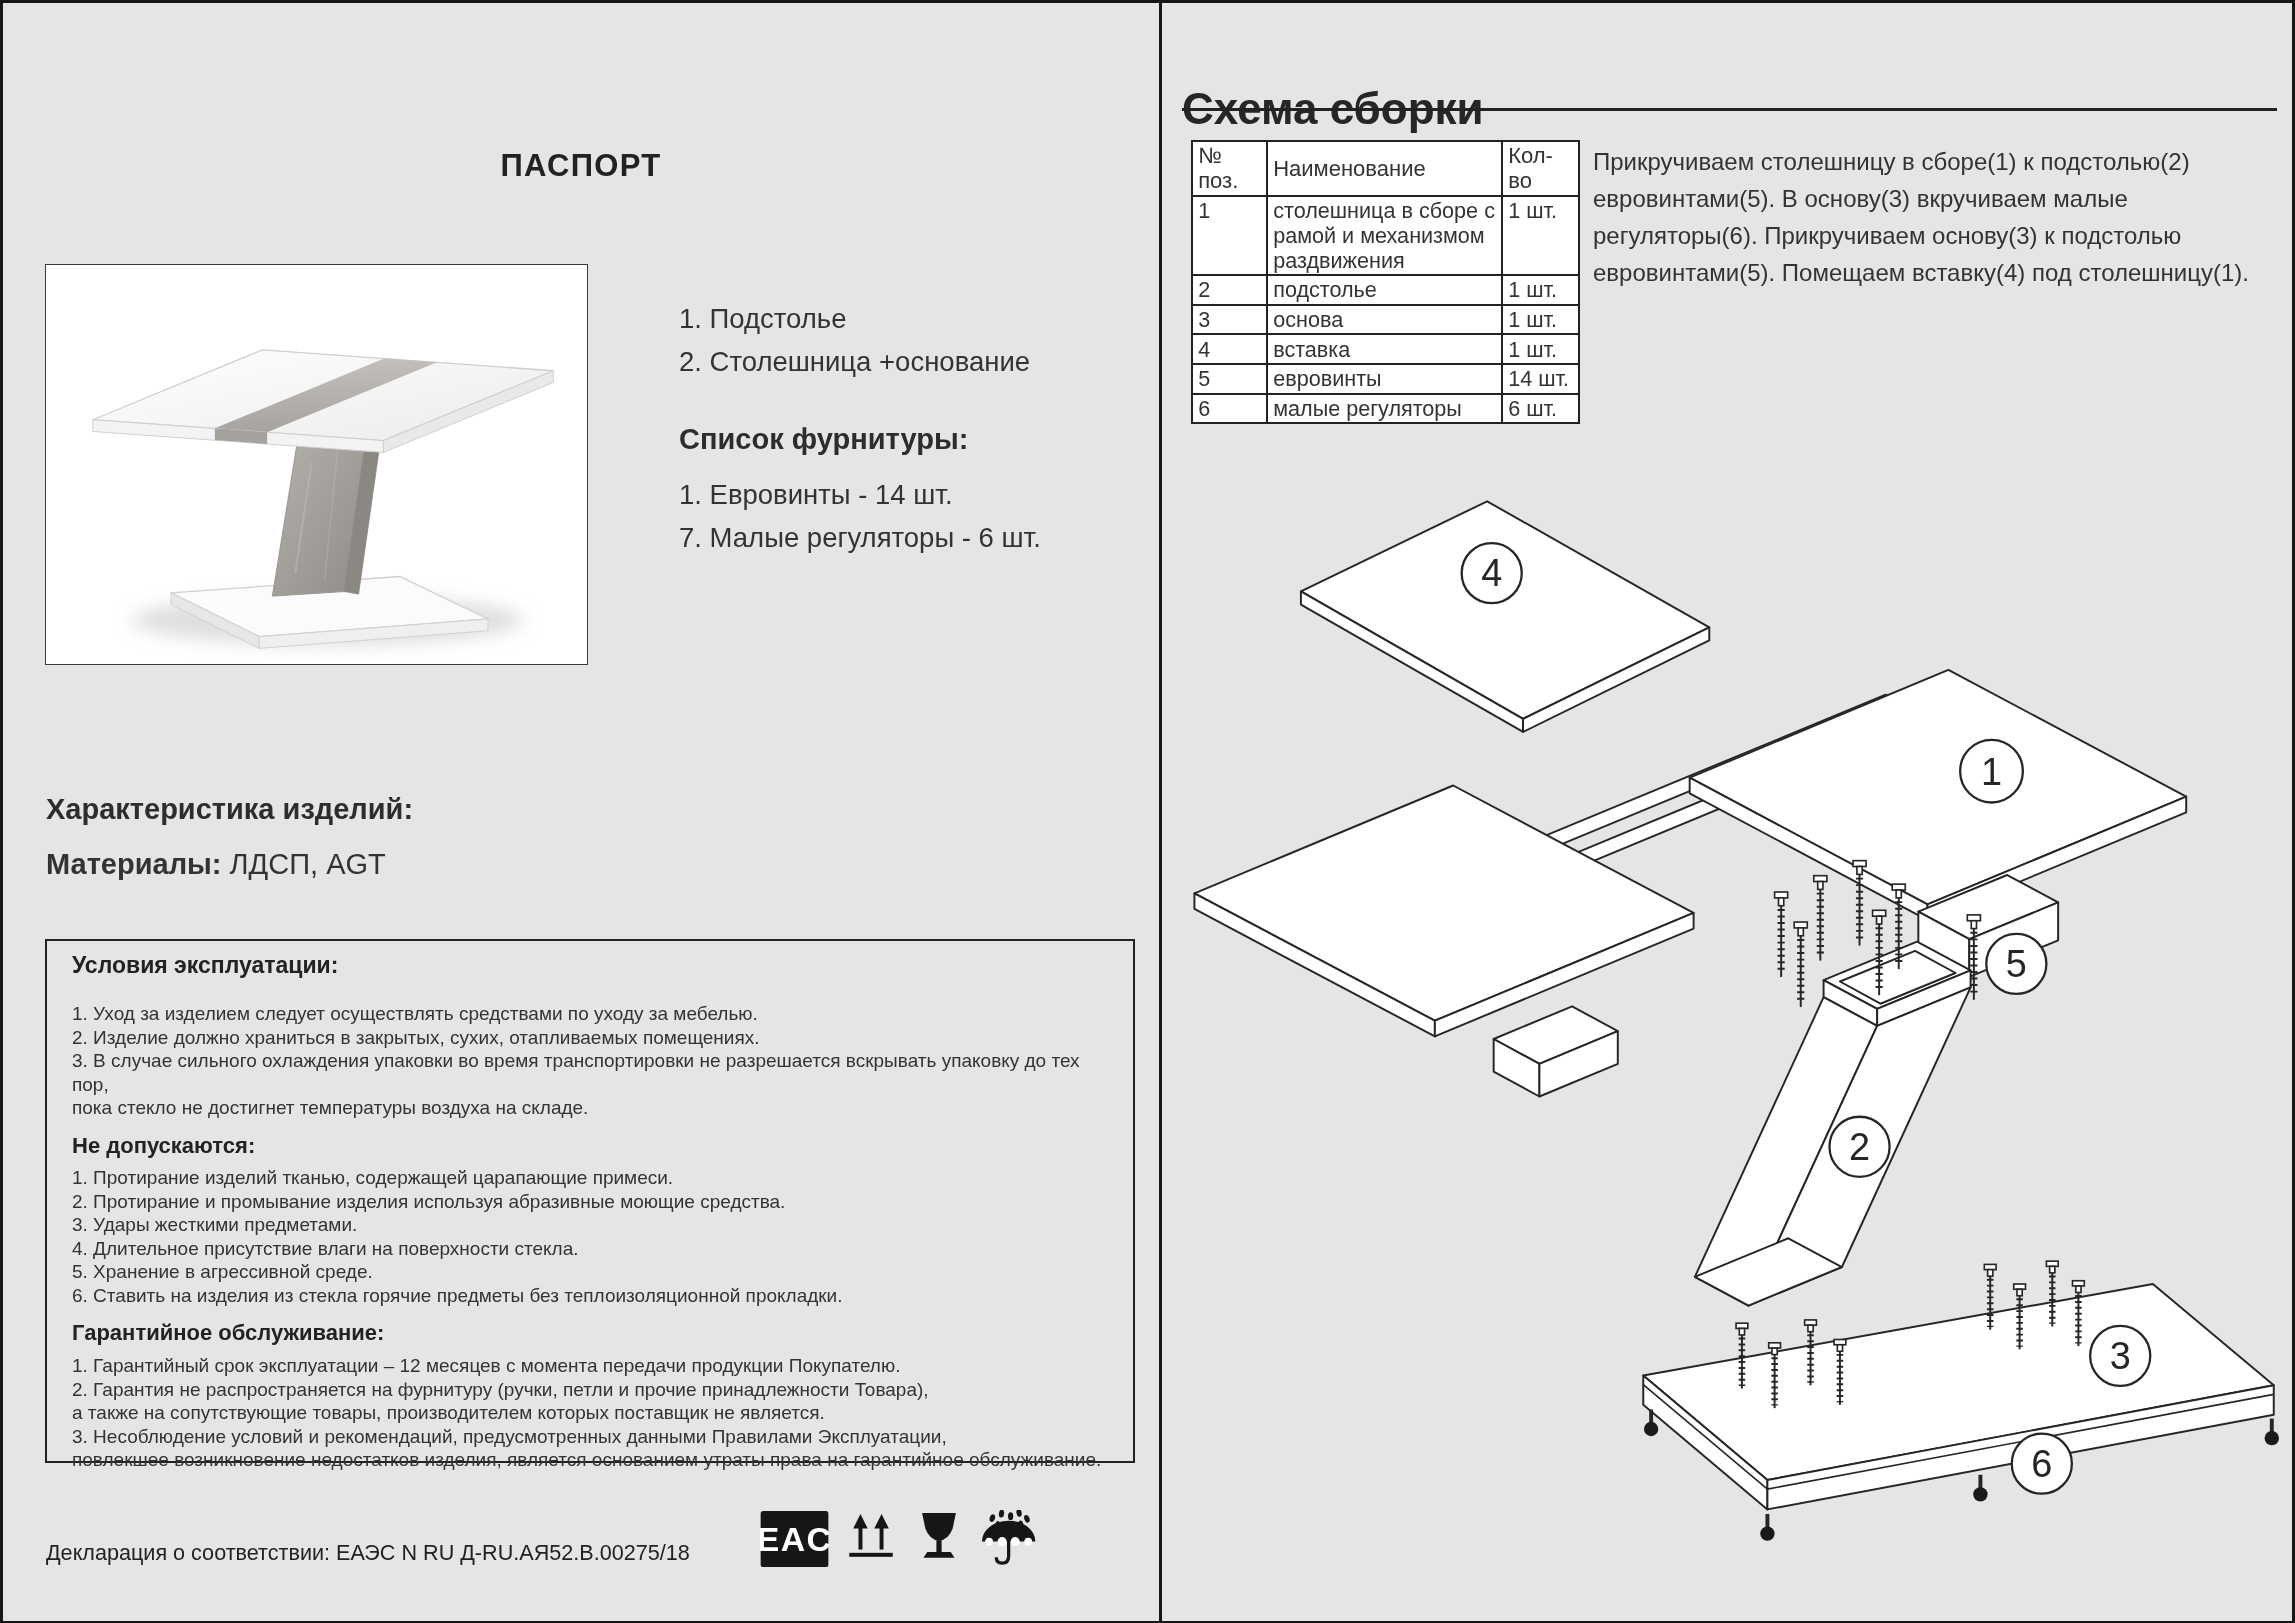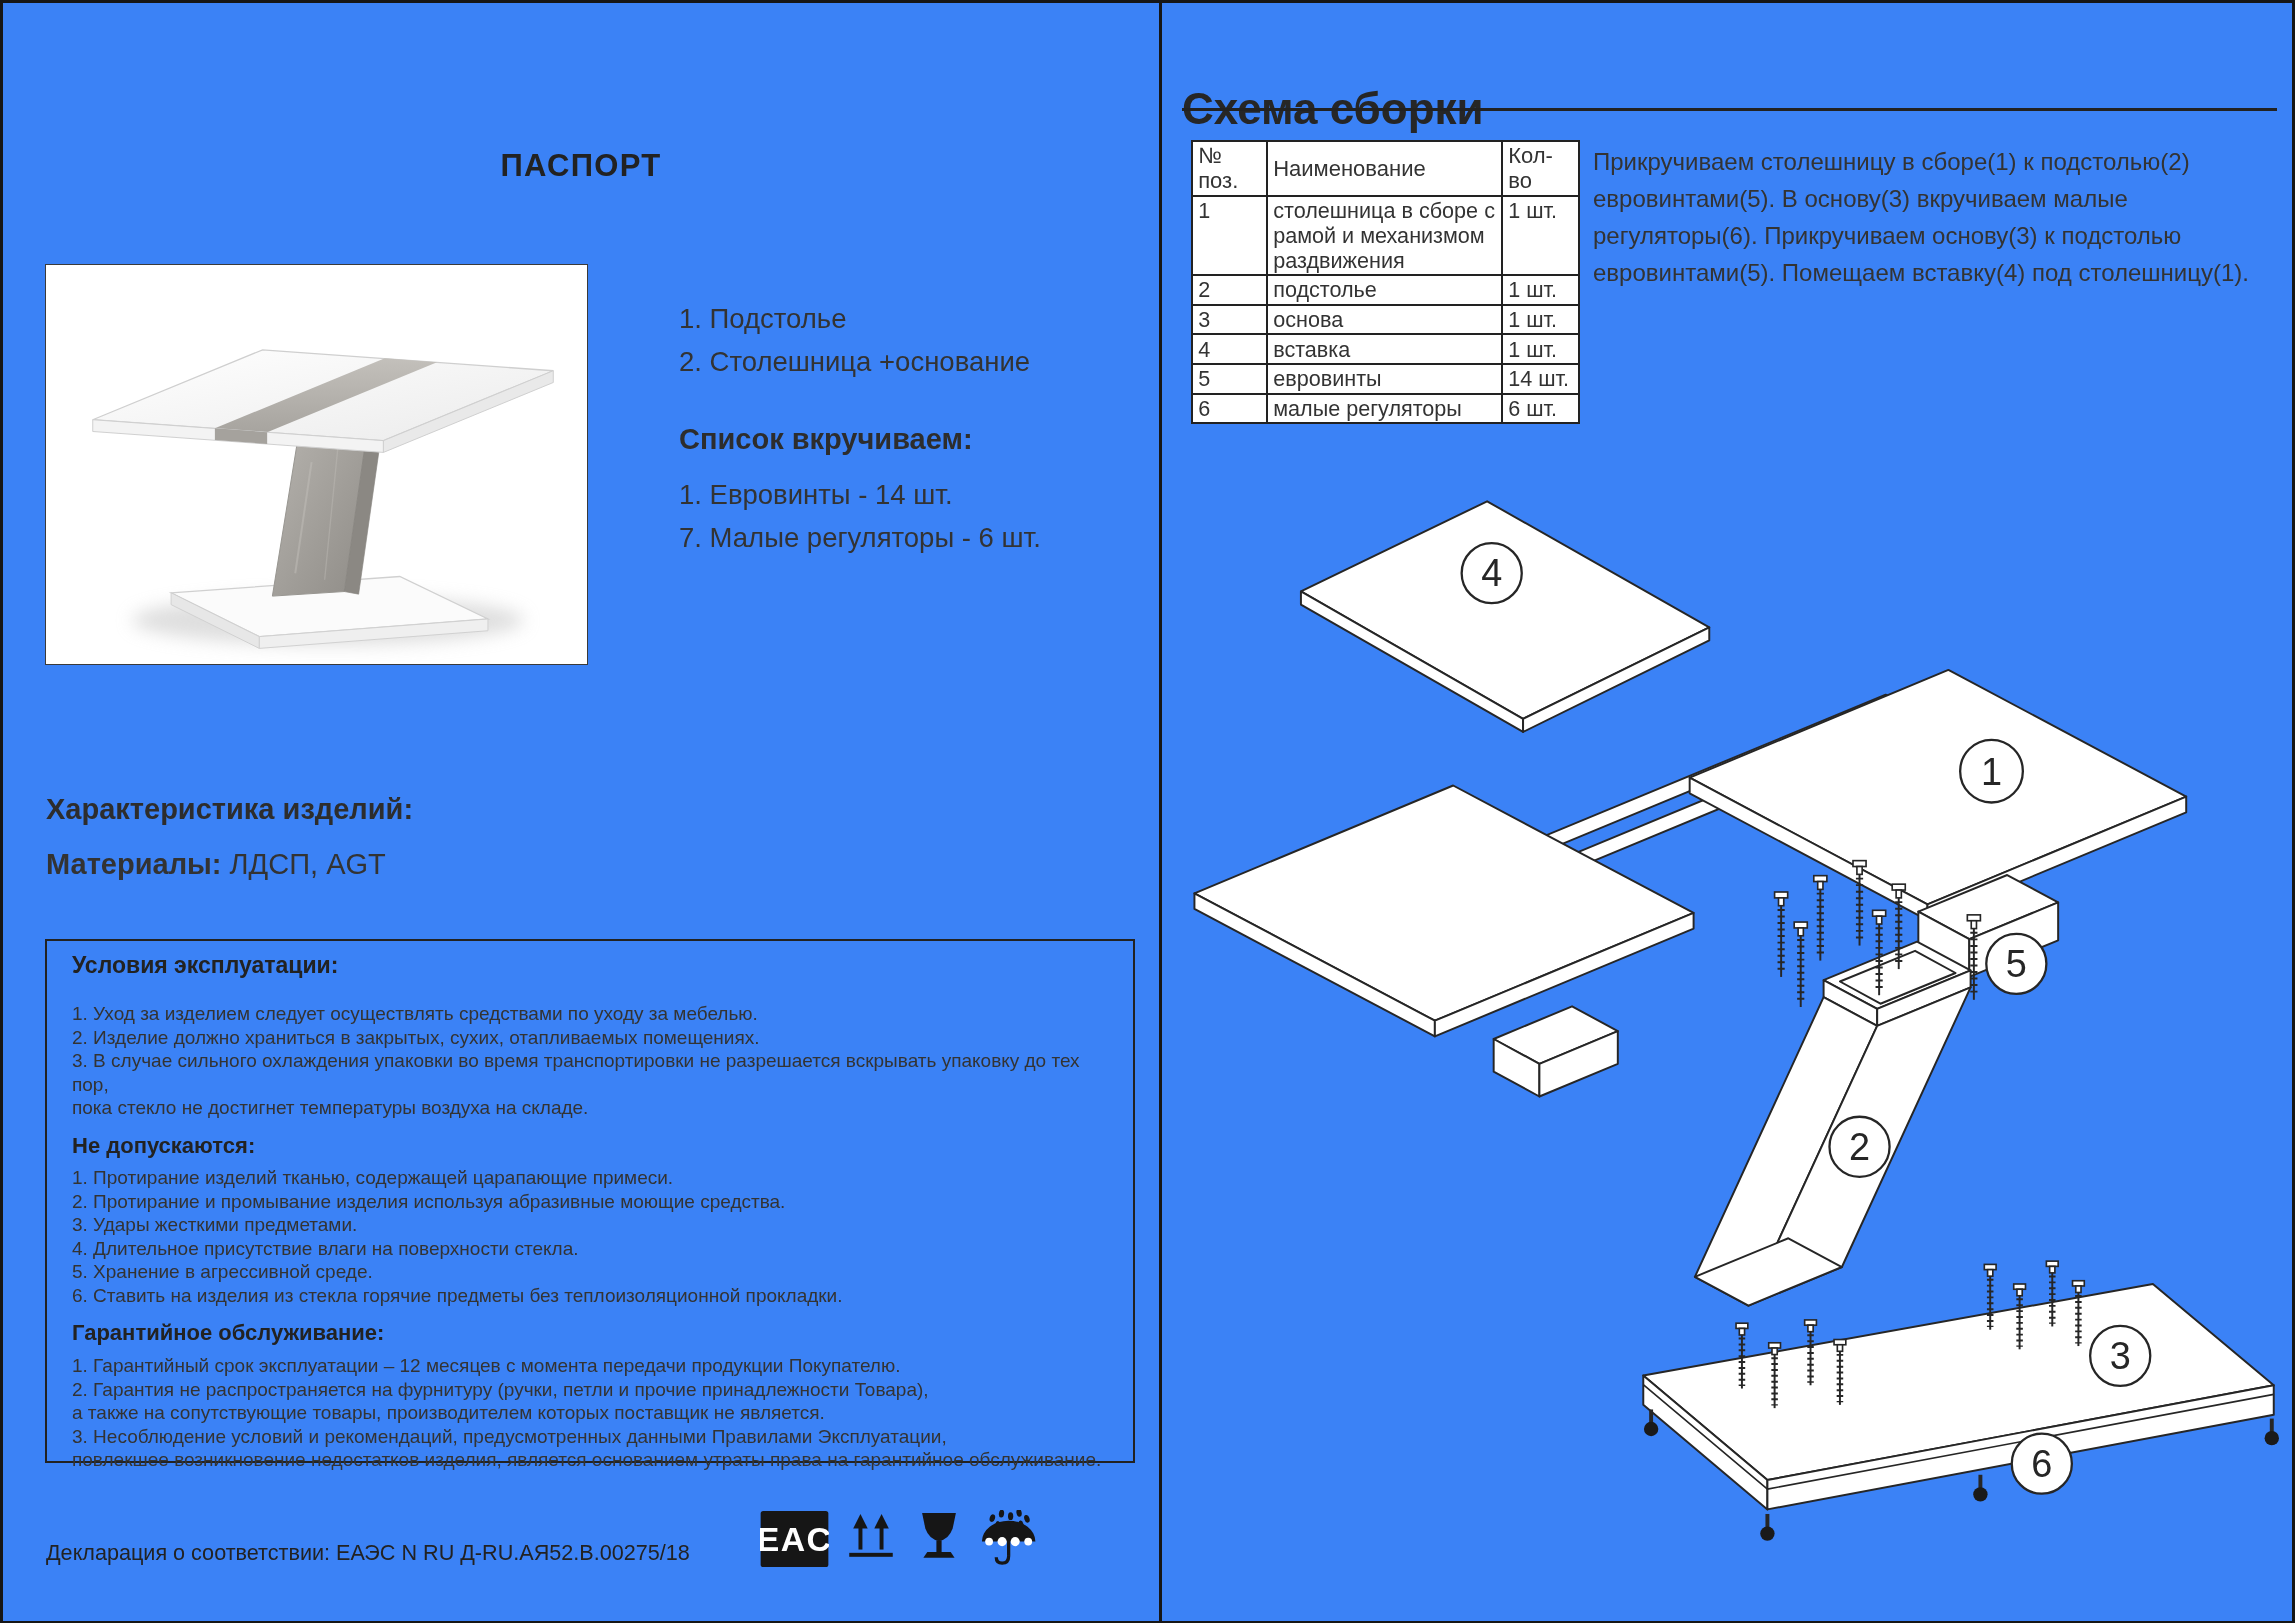--- a/index.html
+++ b/index.html
@@ -1,16 +1,16 @@
 <!DOCTYPE html>
 <html style="font-size:10.5px"><head>
 <meta charset="utf-8">
 <style>
   html,body{margin:0;padding:0;background:#fff;}
-  .page{position:relative;width:2295px;height:1624px;background:#3b82f6;border:3.9px solid #161616;
+  .page{position:relative;width:2295px;height:1624px;background:#e5e5e5;border:3.9px solid #161616;
         box-sizing:border-box;font-family:"Liberation Sans",sans-serif;color:#2d2d2d;overflow:hidden;}
   .divider{position:absolute;left:1156px;top:0;width:2.6px;height:1624px;background:#161616;}
   .panel{position:absolute;top:0;height:1616px;}
   .panel-left{left:0;width:1156px;}
   .panel-right{left:1159px;width:1133px;padding-left:12px;}
   .b{font-weight:bold;}
   .pre{white-space:pre-line;}
 
   
   .title-left{position:absolute;left:0;top:124px;width:1156px;text-align:center;
@@ -103,21 +103,21 @@
         </g>
       </svg>
     </div>
 
     <div class="packages">
       <div class="list-item first">1. Подстолье</div>
       <div class="list-item">2. Столешница +основание</div>
     </div>
 
     <div class="hardware">
-      <div class="sec-h">Список вкручиваем:</div>
+      <div class="sec-h">Список фурнитуры:</div>
       <div class="list-item first">1. Евровинты - 14 шт.</div>
       <div class="list-item">7. Малые регуляторы - 6 шт.</div>
     </div>
 
     <div class="chars">
       <div class="sec-h">Характеристика изделий:</div>
       <div class="mat-line">
         <span class="b">Материалы:</span>
         <span>ЛДСП, AGT</span>
       </div>

